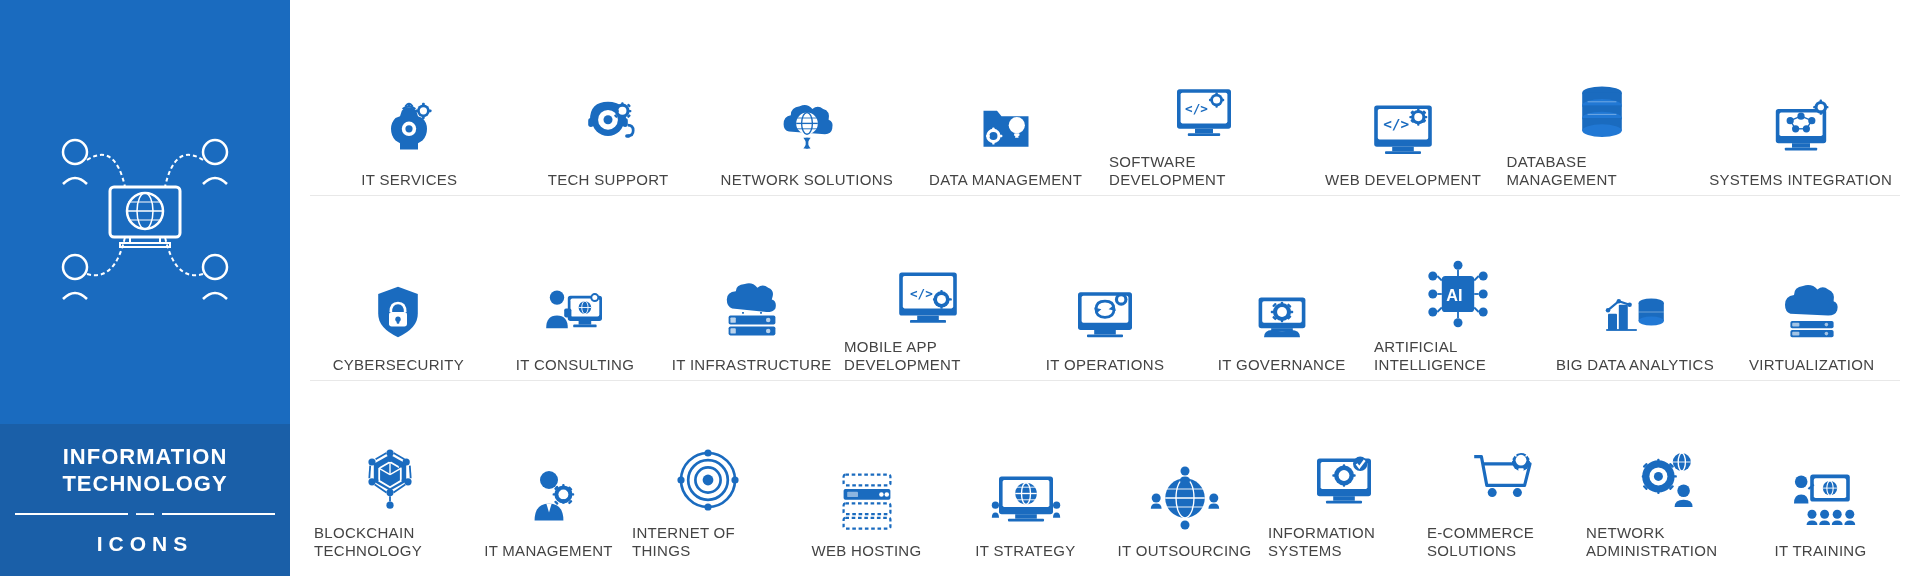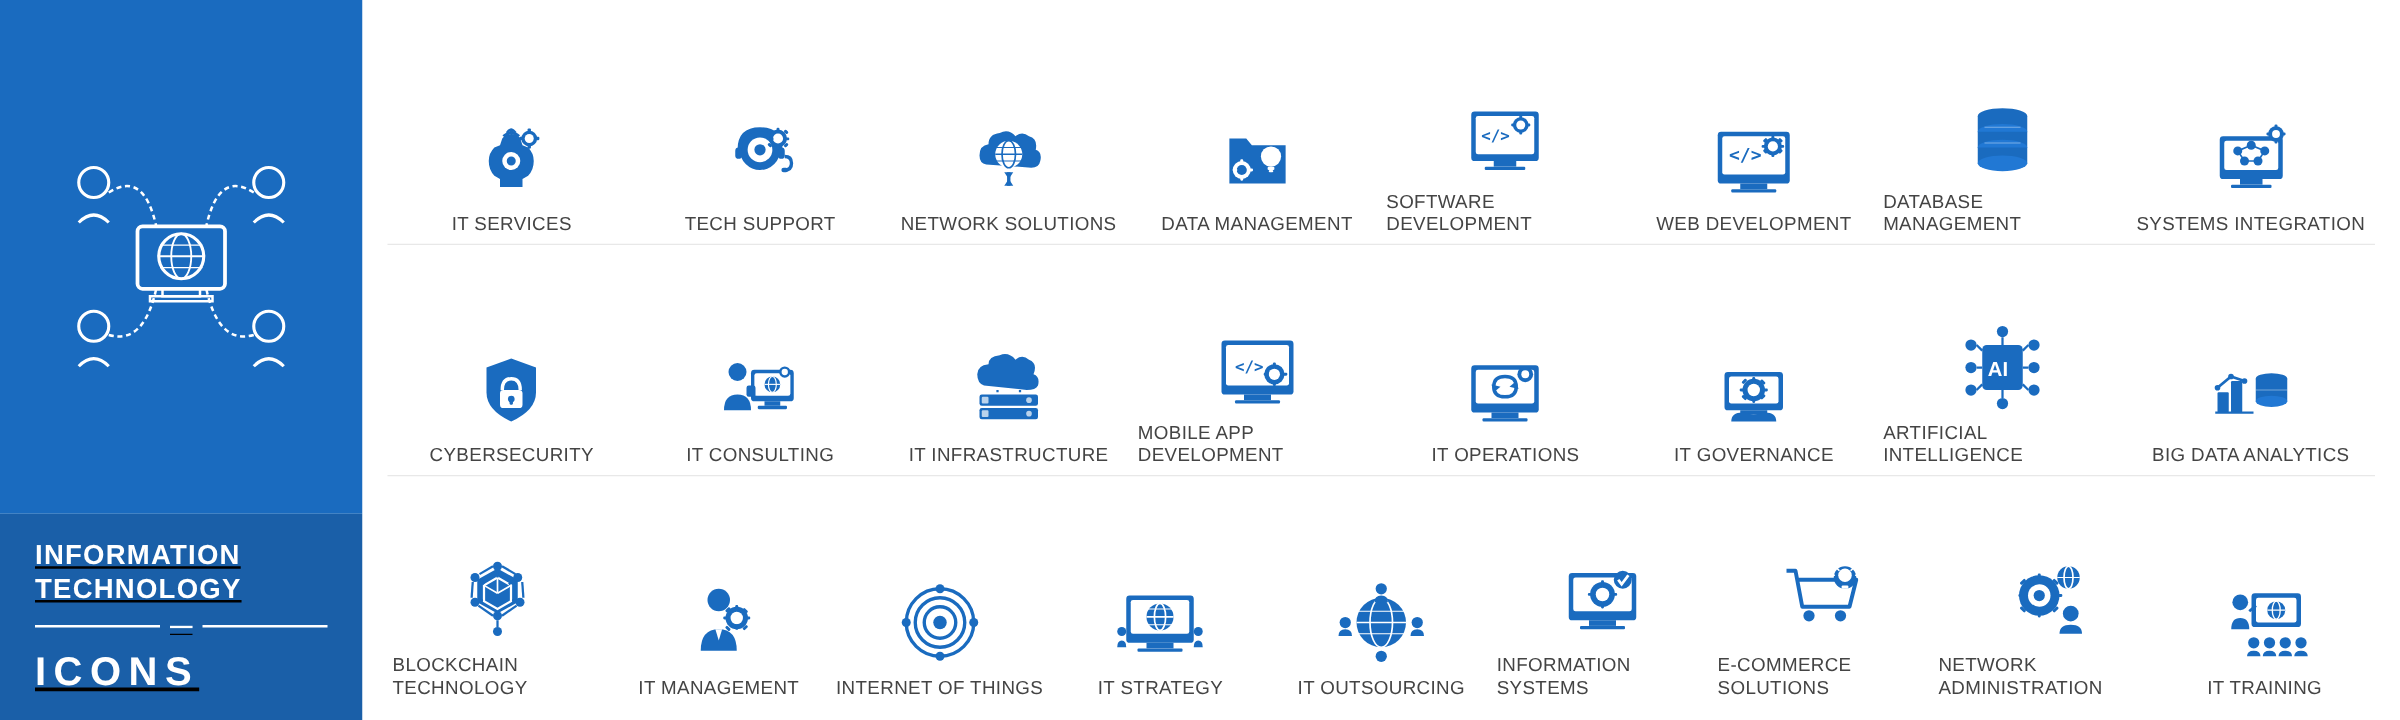--- a/index.html
+++ b/index.html
@@ -28,34 +28,34 @@
       align-items: center;
       justify-content: center;
       padding: 20px;
     }
     .network-illustration {
       width: 200px;
       height: 200px;
     }
     .left-bottom {
       background: #1a5fa8;
-      padding: 20px 28px;
-      text-decoration: underline;
+      padding: 20px 15px;
+      text-align: center;
     }
     .left-bottom .main-title {
       color: white;
       font-size: 22px;
       font-weight: 900;
       letter-spacing: 1px;
       line-height: 1.2;
       text-transform: uppercase;
     }
     .left-bottom .sub-title {
       color: white;
-      font-size: 32px;
+      font-size: 21px;
       font-weight: 900;
       letter-spacing: 6px;
       margin-top: 8px;
       text-transform: uppercase;
     }
     .divider-row {
       display: flex;
       align-items: center;
       justify-content: center;
       gap: 8px;
@@ -548,20 +548,36 @@
           <circle cx="10" cy="38" r="2.5" fill="#1a6bbf"></circle>
           <circle cx="22" cy="28" r="2.5" fill="#1a6bbf"></circle>
           <circle cx="34" cy="32" r="2.5" fill="#1a6bbf"></circle>
 
           <line x1="8" y1="60" x2="42" y2="60" stroke="#1a6bbf" stroke-width="2"></line>
         </svg>
       </div>
       <span class="icon-label">BIG DATA ANALYTICS</span>
     </div>
 
+    <div class="icon-item">
+      <div class="icon-svg-wrapper">
+        <svg class="icon-svg" viewBox="0 0 80 80" width="72" height="72">
+
+          <path d="M16 42 Q10 40 10 32 Q10 22 20 21 Q20 12 30 11 Q40 8 46 15 Q52 10 58 15 Q66 18 64 28 Q70 30 68 38 Q66 44 58 44 Z" fill="#1a6bbf"></path>
+
+          <rect x="16" y="50" width="48" height="8" rx="2" fill="#1a6bbf"></rect>
+          <rect x="16" y="60" width="48" height="8" rx="2" fill="#1a6bbf"></rect>
+          <rect x="18" y="52" width="8" height="4" rx="1" fill="white" opacity="0.6"></rect>
+          <rect x="18" y="62" width="8" height="4" rx="1" fill="white" opacity="0.6"></rect>
+          <circle cx="56" cy="54" r="2" fill="white" opacity="0.6"></circle>
+          <circle cx="56" cy="64" r="2" fill="white" opacity="0.6"></circle>
+        </svg>
+      </div>
+      <span class="icon-label">VIRTUALIZATION</span>
+    </div>
 
   </div>
 
   <div class="row-divider"></div>
 
   <div class="icon-row">
 
     <div class="icon-item">
       <div class="icon-svg-wrapper">
         <svg class="icon-svg" viewBox="0 0 80 80" width="72" height="72">
@@ -637,20 +653,36 @@
 
           <circle cx="40" cy="10" r="4" fill="#1a6bbf"></circle>
           <circle cx="70" cy="40" r="4" fill="#1a6bbf"></circle>
           <circle cx="40" cy="70" r="4" fill="#1a6bbf"></circle>
           <circle cx="10" cy="40" r="4" fill="#1a6bbf"></circle>
         </svg>
       </div>
       <span class="icon-label">INTERNET OF THINGS</span>
     </div>
 
+    <div class="icon-item">
+      <div class="icon-svg-wrapper">
+        <svg class="icon-svg" viewBox="0 0 80 80" width="72" height="72">
+
+          <rect x="14" y="14" width="52" height="12" rx="2" fill="none" stroke="#1a6bbf" stroke-width="2.5" stroke-dasharray="4,3"></rect>
+          <rect x="14" y="30" width="52" height="12" rx="2" fill="#1a6bbf"></rect>
+          <rect x="14" y="46" width="52" height="12" rx="2" fill="none" stroke="#1a6bbf" stroke-width="2.5" stroke-dasharray="4,3"></rect>
+          <rect x="14" y="62" width="52" height="12" rx="2" fill="none" stroke="#1a6bbf" stroke-width="2.5" stroke-dasharray="4,3"></rect>
+
+          <circle cx="56" cy="36" r="2.5" fill="white"></circle>
+          <circle cx="62" cy="36" r="2.5" fill="white"></circle>
+          <rect x="18" y="33" width="12" height="6" rx="1" fill="white" opacity="0.5"></rect>
+        </svg>
+      </div>
+      <span class="icon-label">WEB HOSTING</span>
+    </div>
 
     <div class="icon-item">
       <div class="icon-svg-wrapper">
         <svg class="icon-svg" viewBox="0 0 80 80" width="72" height="72">
 
           <rect x="10" y="16" width="60" height="42" rx="3" fill="#1a6bbf"></rect>
           <rect x="14" y="20" width="52" height="30" rx="2" fill="white"></rect>
           <rect x="28" y="58" width="24" height="5" fill="#1a6bbf"></rect>
           <rect x="20" y="63" width="40" height="3" rx="1" fill="#1a6bbf"></rect>
 

